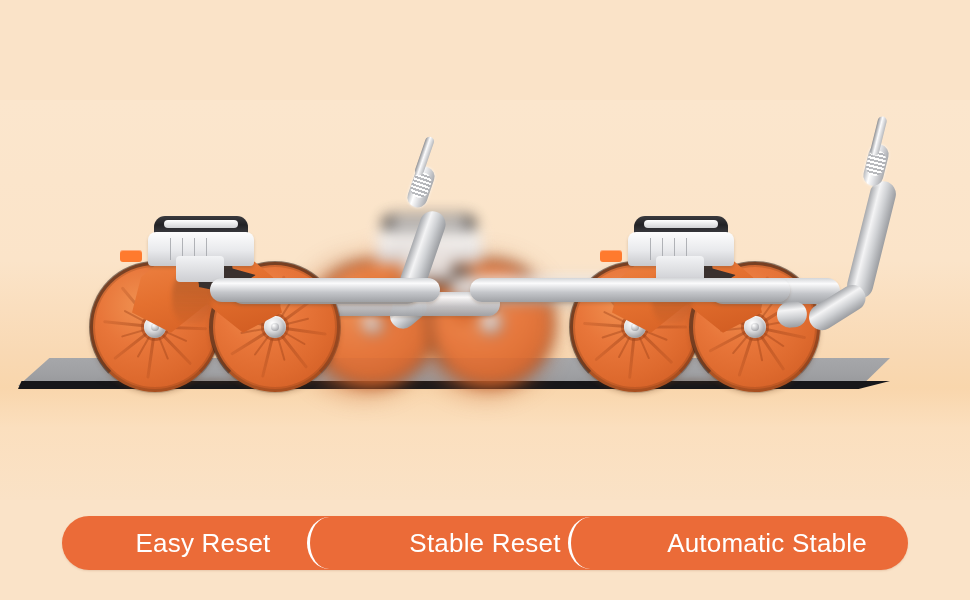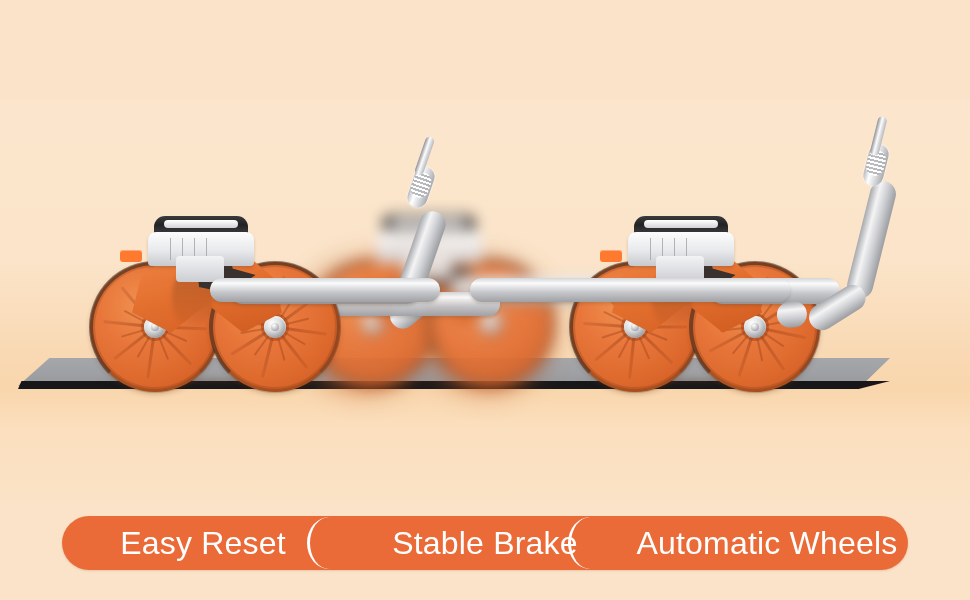--- a/index.html
+++ b/index.html
@@ -177,21 +177,21 @@
     position:absolute;left:62px;top:516px;width:846px;height:54px;
     background:#eb6b38;border-radius:27px;
     display:flex;align-items:center;
     box-shadow:0 1px 2px rgba(150,80,40,.18);
   }
   .pill-seg{
     flex:1;display:flex;align-items:center;justify-content:center;
     position:relative;height:100%;
   }
   .pill-label{
-    color:#ffffff;font-size:32px;font-weight:normal;
+    color:#ffffff;font-size:26px;font-weight:normal;
     font-family:"Liberation Sans", sans-serif;white-space:nowrap;
     letter-spacing:.2px;
   }
   .divider{
     position:absolute;top:1px;width:34px;height:52px;
     border-left:3px solid #ffffff;
     border-radius:60% 0 0 60%/50% 0 0 50%;
     pointer-events:none;
   }
   .divider.d1{left:245px;}
@@ -388,22 +388,22 @@
     <div class="shaft" style="left:210px;top:178px;width:230px;height:24px;"></div>
     <div class="shaft" style="left:470px;top:178px;width:320px;height:24px;"></div>
 
   </div>
 
   <div class="pillbar">
     <div class="pill-seg">
       <span class="pill-label">Easy Reset</span>
     </div>
     <div class="pill-seg">
-      <span class="pill-label">Stable Brake</span>
+      <span class="pill-label">Stable Reset</span>
     </div>
     <div class="pill-seg">
-      <span class="pill-label">Automatic Wheels</span>
+      <span class="pill-label">Automatic Stable</span>
     </div>
     <div class="divider d1"></div>
     <div class="divider d2"></div>
   </div>
 
 </div>
 
 </body></html>

